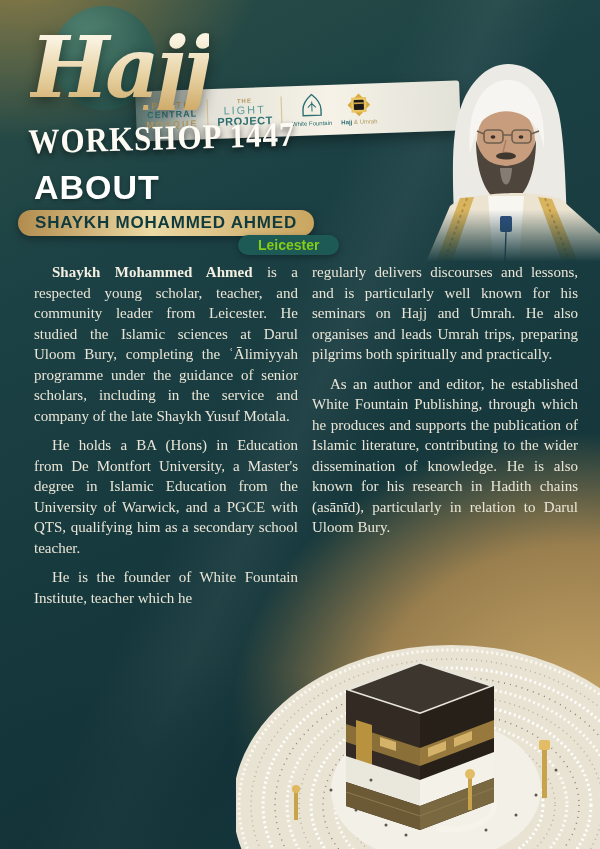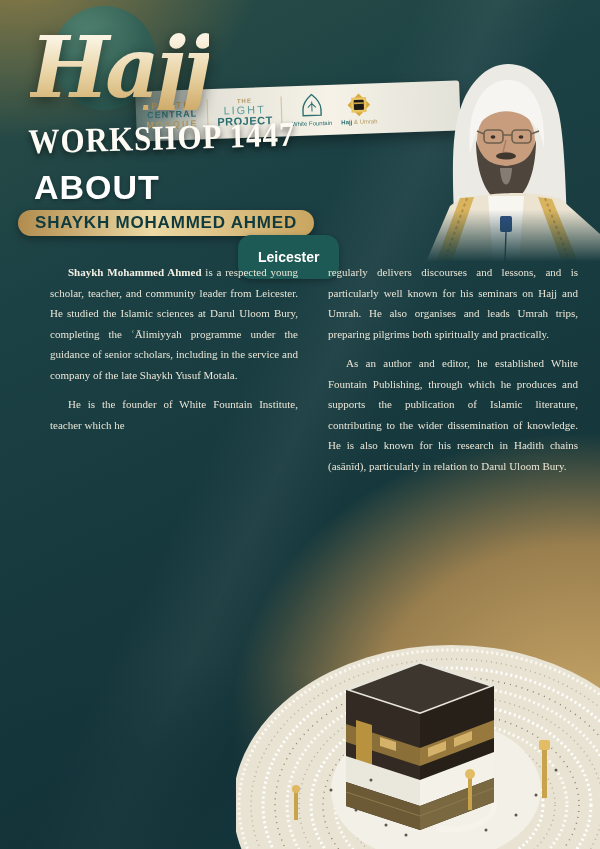--- a/index.html
+++ b/index.html
@@ -67,30 +67,30 @@
   }
   .name-pill{
     position:absolute;left:18px;top:210px;z-index:5;
     background:linear-gradient(90deg,#b28c4e 0%,#ecd9a4 45%,#c9a55f 100%);
     color:#0f3a3e;font-weight:800;font-size:17px;letter-spacing:.8px;
     padding:3px 17px;border-radius:14px;white-space:nowrap;
     box-shadow:0 3px 8px rgba(0,0,0,.35);
   }
   .loc-pill{
     position:absolute;left:238px;top:235px;z-index:5;
-    background:#1e5a55;color:#ffffff;font-weight:bold;font-size:14px;
-    padding:14px 20px;border-radius:13px;box-shadow:0 2px 6px rgba(0,0,0,.3);
+    background:#1e5a55;color:#84cc16;font-weight:bold;font-size:14px;
+    padding:2px 20px;border-radius:13px;box-shadow:0 2px 6px rgba(0,0,0,.3);
   }
   
   .col{position:absolute;top:262px;z-index:6;}
   .col-left{left:34px;width:264px;}
   .col-right{left:312px;width:266px;}
   .para{
-    font-family:"Liberation Serif",serif;font-size:11px;line-height:20.5px;
-    color:#eae5d6;text-align:justify;text-indent:18px;margin:0 0 9px 16px;
+    font-family:"Liberation Serif",serif;font-size:15px;line-height:20.5px;
+    color:#eae5d6;text-align:justify;text-indent:18px;margin:0 0 9px 0;
   }
   .para.no-indent{text-indent:0;}
   .para b{color:#f3efe2;}
   
   .kaaba-scene{position:absolute;left:236px;top:620px;width:364px;height:229px;z-index:4;}
 </style>
 </head>
 <body>
 
 <div class="page">
@@ -160,20 +160,21 @@
       <path d="M106,188 L105,218" stroke="#24406a" stroke-width="1.4"></path>
     </svg>
   </div>
 
   <div class="about-title">ABOUT</div>
   <div class="name-pill">SHAYKH MOHAMMED AHMED</div>
   <div class="loc-pill">Leicester</div>
 
   <div class="col col-left">
       <p class="para"><b>Shaykh Mohammed Ahmed</b> is a respected young scholar, teacher, and community leader from Leicester. He studied the Islamic sciences at Darul Uloom Bury, completing the ʿĀlimiyyah programme under the guidance of senior scholars, including in the service and company of the late Shaykh Yusuf Motala.</p>
+      <p class="para">He holds a BA (Hons) in Education from De Montfort University, a Master's degree in Islamic Education from the University of Warwick, and a PGCE with QTS, qualifying him as a secondary school teacher.</p>
       <p class="para">He is the founder of White Fountain Institute, teacher which he</p>
     </div>
   <div class="col col-right">
       <p class="para no-indent">regularly delivers discourses and lessons, and is particularly well known for his seminars on Hajj and Umrah. He also organises and leads Umrah trips, preparing pilgrims both spiritually and practically.</p>
       <p class="para">As an author and editor, he established White Fountain Publishing, through which he produces and supports the publication of Islamic literature, contributing to the wider dissemination of knowledge. He is also known for his research in Hadith chains (asānīd), particularly in relation to Darul Uloom Bury.</p>
     </div>
 
   <div class="kaaba-scene">
     <svg width="364" height="229" viewBox="0 0 364 229">
       <ellipse cx="215" cy="185" rx="218" ry="160" fill="#e9e3d4"></ellipse>

